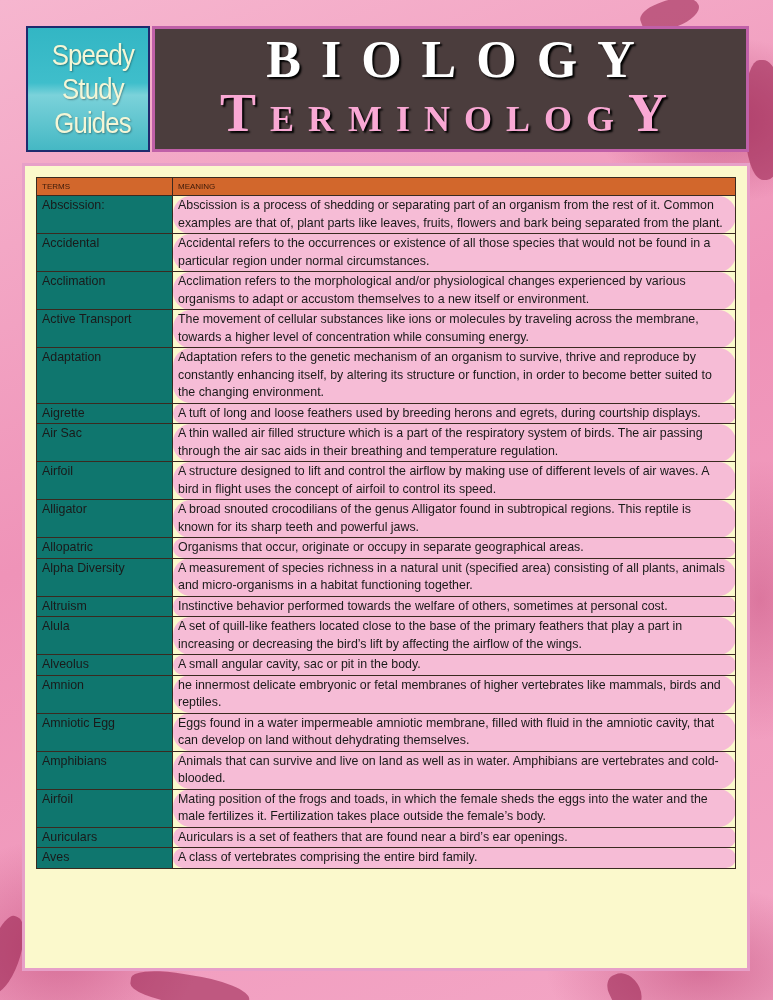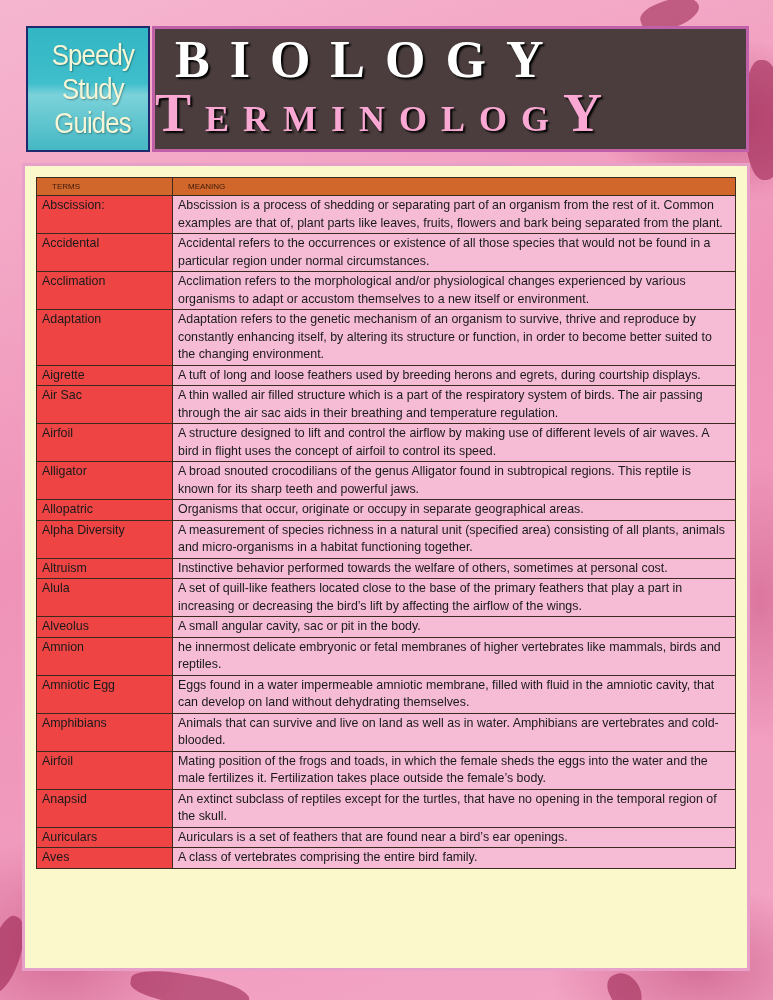--- a/index.html
+++ b/index.html
@@ -24,21 +24,21 @@
       display: flex; flex-direction: column; align-items: center; justify-content: center; padding-left: 9px;
     }
     .logo span {
       display: block; color: #f4f6d6; font-size: 30px; line-height: 34px;
       letter-spacing: -1px; text-shadow: 1px 1px 2px rgba(0,0,0,0.35);
       transform: scaleX(0.86);
     }
     .title-box {
       position: absolute; left: 152px; top: 26px; width: 597px; height: 126px;
       background: #4b3d3d; border: 3px solid #c060a8; box-sizing: border-box;
-      display: flex; flex-direction: column; justify-content: center;
+      display: flex; flex-direction: column; align-items: center; justify-content: center;
     }
     .title1 {
       color: #fff; font-family: "Liberation Serif", serif; font-weight: bold;
       font-size: 52px; letter-spacing: 20px; line-height: 54px; margin-left: 20px;
       text-shadow: 2px 2px 2px #000;
     }
     .title2 {
       color: #f9a8d4; font-family: "Liberation Serif", serif; font-weight: bold;
       font-size: 36px; letter-spacing: 14px; line-height: 52px;
       text-shadow: 2px 2px 2px #000; white-space: nowrap;
@@ -48,29 +48,29 @@
     .panel {
       position: absolute; left: 22px; top: 163px; width: 728px; height: 808px;
       background: #fbf9cc; border: 3px solid #e7a0c8; box-sizing: border-box;
     }
     table {
       position: absolute; left: 36px; top: 177px; width: 700px;
       border-collapse: collapse; font-size: 12.4px; color: #1a1a1a;
     }
     th {
       background: #d2672c; color: #3b1a0a; font-weight: normal; font-size: 8px;
-      text-align: left; padding: 3px 15px; height: 11px;
+      text-align: left; padding: 3px 5px; height: 11px;
       border: 1.5px solid #3a2a20;
     }
     td {
       border: 1.5px solid #3a2a20; padding: 1px 5px 1px 5px; vertical-align: top;
       line-height: 17.5px;
     }
-    td.term { background: #ef4444; width: 125px; }
-    td.meaning { background: #f6bcd6; }
+    td.term { background: #0f766e; width: 125px; }
+    td.meaning { background: #f6bcd6; border-radius: 18px; }
   </style>
 </head>
 <body>
 
 <div class="deco" style="left:640px;top:0px;width:60px;height:28px;transform:rotate(-20deg);"></div>
 <div class="deco" style="left:745px;top:60px;width:40px;height:120px;"></div>
 <div class="deco" style="left:-10px;top:915px;width:30px;height:80px;transform:rotate(20deg);"></div>
 <div class="deco" style="left:130px;top:975px;width:120px;height:30px;transform:rotate(8deg);"></div>
 <div class="deco" style="left:610px;top:972px;width:30px;height:40px;transform:rotate(-25deg);"></div>
 
@@ -99,20 +99,24 @@
         <td class="term">Abscission:</td>
         <td class="meaning">Abscission is a process of shedding or separating part of an organism from the rest of it. Common examples are that of, plant parts like leaves, fruits, flowers and bark being separated from the plant.</td>
       </tr>
       <tr>
         <td class="term">Accidental</td>
         <td class="meaning">Accidental refers to the occurrences or existence of all those species that would not be found in a particular region under normal circumstances.</td>
       </tr>
       <tr>
         <td class="term">Acclimation</td>
         <td class="meaning">Acclimation refers to the morphological and/or physiological changes experienced by various organisms to adapt or accustom themselves to a new itself or environment.</td>
+      </tr>
+      <tr>
+        <td class="term">Active Transport</td>
+        <td class="meaning">The movement of cellular substances like ions or molecules by traveling across the membrane, towards a higher level of concentration while consuming energy.</td>
       </tr>
       <tr>
         <td class="term">Adaptation</td>
         <td class="meaning">Adaptation refers to the genetic mechanism of an organism to survive, thrive and reproduce by constantly enhancing itself, by altering its structure or function, in order to become better suited to the changing environment.</td>
       </tr>
       <tr>
         <td class="term">Aigrette</td>
         <td class="meaning">A tuft of long and loose feathers used by breeding herons and egrets, during courtship displays.</td>
       </tr>
       <tr>
@@ -157,24 +161,20 @@
       </tr>
       <tr>
         <td class="term">Amphibians</td>
         <td class="meaning">Animals that can survive and live on land as well as in water. Amphibians are vertebrates and cold-blooded.</td>
       </tr>
       <tr>
         <td class="term">Airfoil</td>
         <td class="meaning">Mating position of the frogs and toads, in which the female sheds the eggs into the water and the male fertilizes it. Fertilization takes place outside the female’s body.</td>
       </tr>
       <tr>
-        <td class="term">Anapsid</td>
-        <td class="meaning">An extinct subclass of reptiles except for the turtles, that have no opening in the temporal region of the skull.</td>
-      </tr>
-      <tr>
         <td class="term">Auriculars</td>
         <td class="meaning">Auriculars is a set of feathers that are found near a bird’s ear openings.</td>
       </tr>
       <tr>
         <td class="term">Aves</td>
         <td class="meaning">A class of vertebrates comprising the entire bird family.</td>
       </tr>
     </tbody>
 </table>
 

